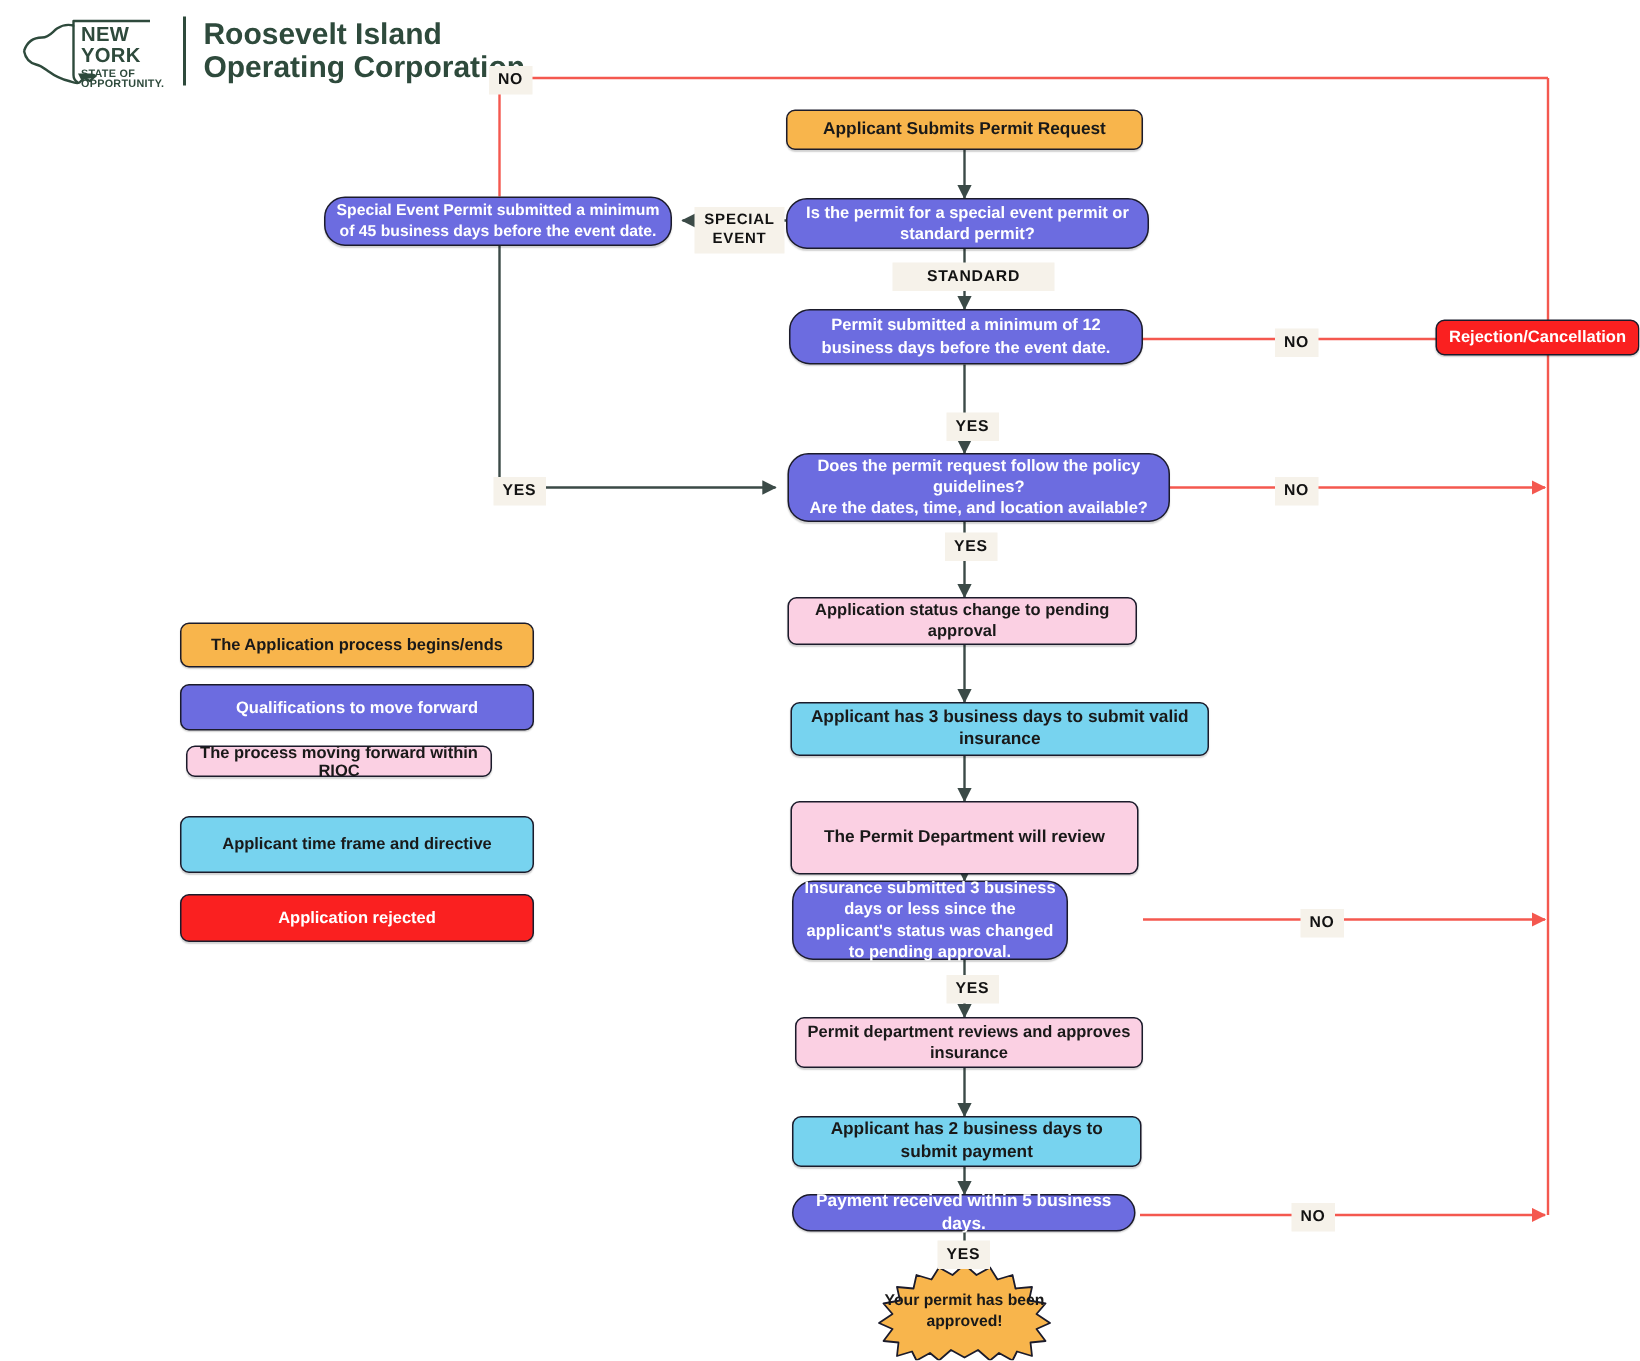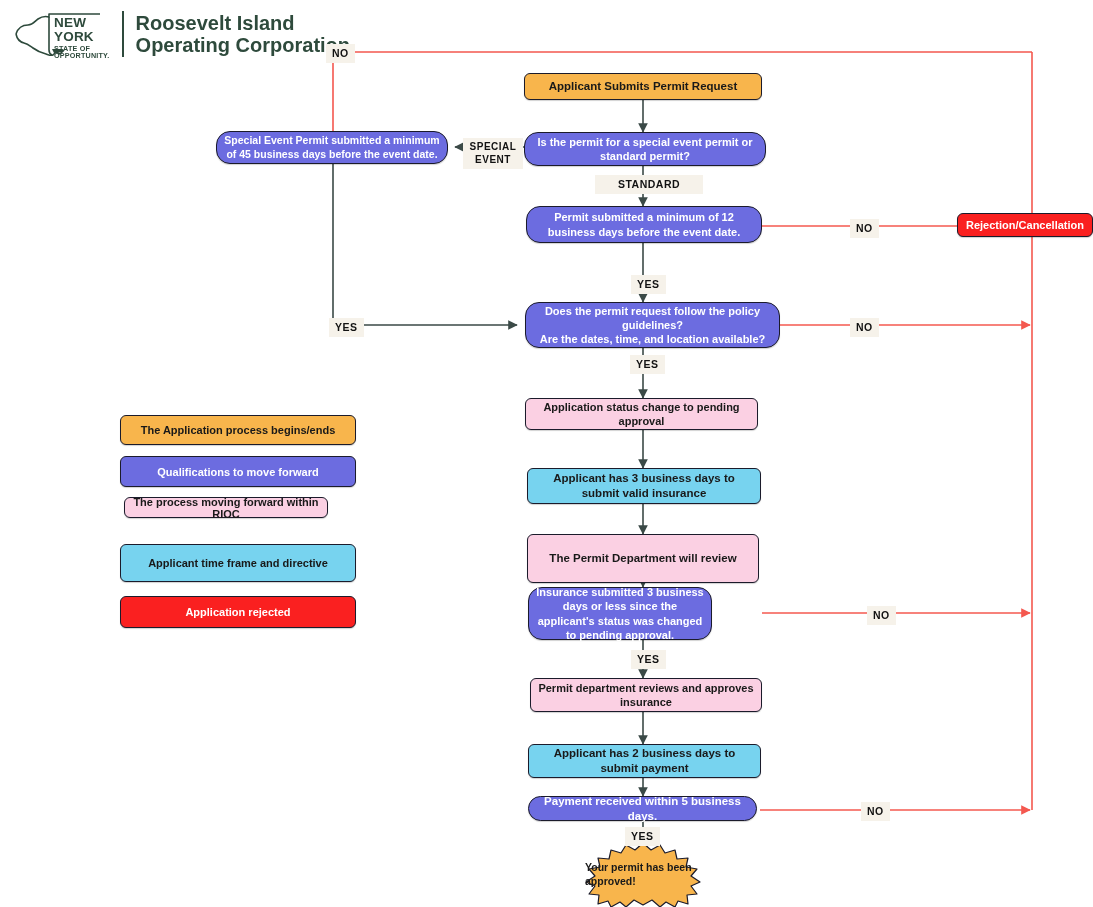--- a/index.html
+++ b/index.html
@@ -69,21 +69,21 @@
     text-align:center;font-weight:bold;font-size:11px;
     box-shadow:0 1px 1px rgba(0,0,0,.18);
     z-index:4;
   }
 
   
   .star-wrap{position:absolute;z-index:4;}
   .star-text{
     position:absolute;left:0;top:0;width:100%;height:100%;
     display:flex;flex-direction:column;align-items:center;justify-content:center;
-    font-weight:bold;font-size:10.5px;color:#191919;line-height:1.3;text-align:left;
+    font-weight:bold;font-size:10.5px;color:#191919;line-height:1.3;text-align:center;
     pointer-events:none;
   }
   svg.edges{position:absolute;left:0;top:0;width:1093px;height:907px;z-index:1;}
 </style>
 </head>
 <body>
 
 <div id="canvas">
 
   <div class="header">
@@ -164,21 +164,21 @@
 
   <div class="node n-blue" style="left:216px;top:131px;width:232px;height:33px;font-size:10.5px;">Special Event Permit submitted a minimum of 45 business days before the event date.</div>
 
   <div class="node n-blue" style="left:526px;top:206px;width:236px;height:37px;font-size:11px;">Permit submitted a minimum of 12 business days before the event date.</div>
 
   <div class="node n-blue" style="left:525px;top:302px;width:255px;height:46px;font-size:11px;white-space:pre-line;">Does the permit request follow the policy guidelines?
 Are the dates, time, and location available?</div>
 
   <div class="node n-pink" style="left:525px;top:398px;width:233px;height:32px;font-size:11px;">Application status change to pending approval</div>
 
-  <div class="node n-cyan" style="left:527px;top:468px;width:234px;height:36px;font-size:11.5px;">Applicant has 3 business days to submit valid insurance</div>
+  <div class="node n-cyan" style="left:527px;top:468px;width:279px;height:36px;font-size:11.5px;">Applicant has 3 business days to submit valid insurance</div>
 
   <div class="node n-pink" style="left:527px;top:534px;width:232px;height:49px;font-size:11.5px;">The Permit Department will review</div>
 
   <div class="node n-blue" style="left:528px;top:587px;width:184px;height:53px;font-size:11px;">Insurance submitted 3 business days or less since the applicant's status was changed to pending approval.</div>
 
   <div class="node n-pink" style="left:530px;top:678px;width:232px;height:34px;font-size:11px;">Permit department reviews and approves insurance</div>
 
   <div class="node n-cyan" style="left:528px;top:744px;width:233px;height:34px;font-size:11.5px;">Applicant has 2 business days to submit payment</div>
 
   <div class="node n-blue" style="left:528px;top:796px;width:229px;height:25px;font-size:11.5px;">Payment received within 5 business days.</div>

